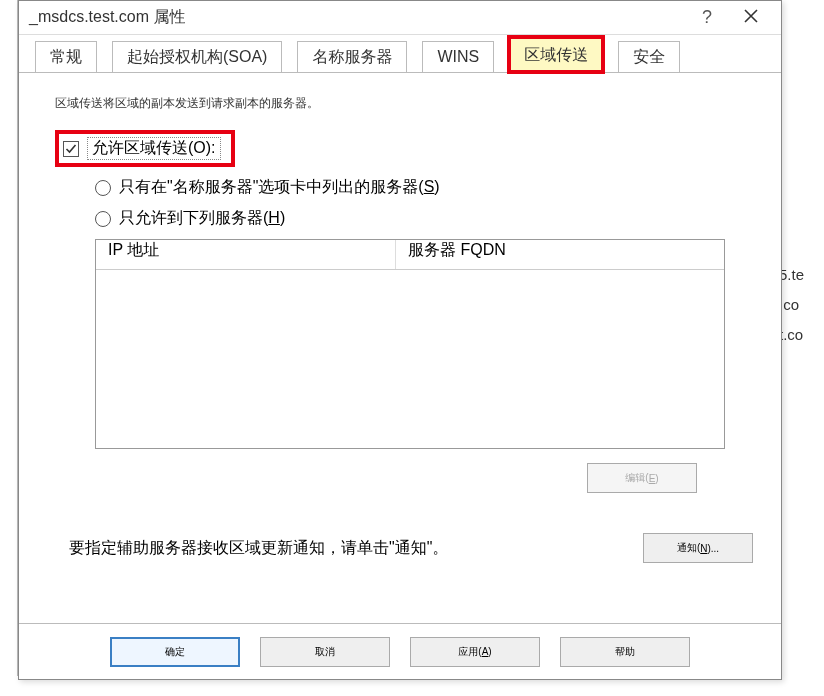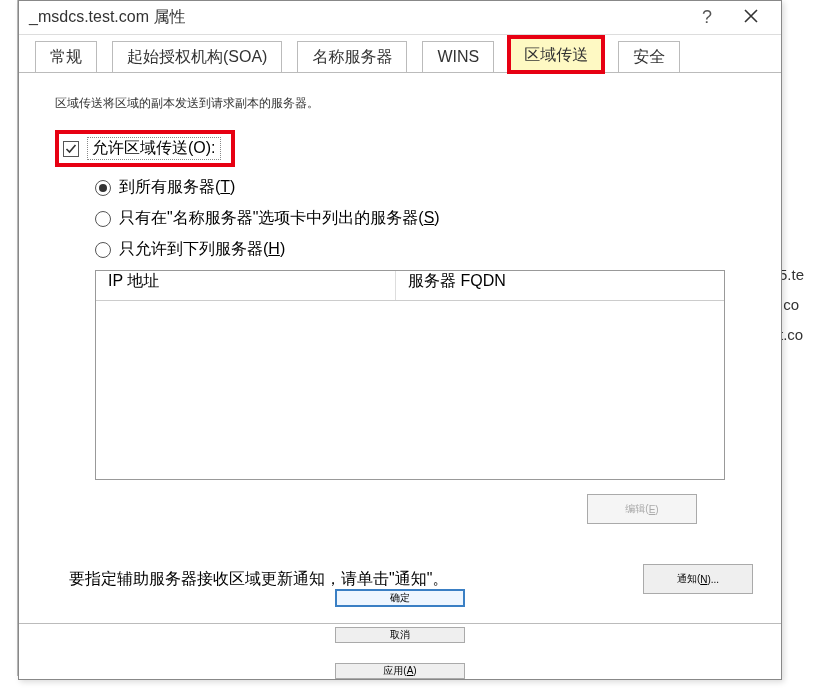--- a/index.html
+++ b/index.html
@@ -115,21 +115,20 @@
     .notify-row { display:flex; align-items:center; margin-top:40px; margin-left:14px; gap:30px;}
     .notify-text { font-size:16px; flex:1;}
     .footer {
       height: 56px;
       border-top: 1px solid #bbb;
       display:flex;
       align-items:center;
       justify-content: center;
       gap: 20px;
       padding: 8px 20px;
-      flex-direction: column;
     }
     .footer .btn { min-width: 130px; }
     .footer .btn.primary { border:2px solid #3a7fc4; background:#eef6ff;}
   </style>
 </head>
 <body>
 
 <div class="bg-strip"></div>
 <div class="bg-right">
   <div>5.te</div>
@@ -181,24 +180,20 @@
           <svg viewBox="0 0 12 12">
               <path d="M1.5 6 L4.5 9 L10.5 2" stroke="#333" stroke-width="1.6" fill="none"></path>
             </svg>
         </span>
         <span class="cb-label">允许区域传送(O):</span>
       </label>
     </div>
 
     <div class="radio-group">
       <div class="radio-row">
-        <span class="radio checked"></span>
-        <span>到所有服务器(<span class="u">T</span>)</span>
-      </div>
-      <div class="radio-row">
         <span class="radio"></span>
         <span>只有在"名称服务器"选项卡中列出的服务器(<span class="u">S</span>)</span>
       </div>
       <div class="radio-row">
         <span class="radio"></span>
         <span>只允许到下列服务器(<span class="u">H</span>)</span>
       </div>
     </div>
 
     <div class="table-box">

